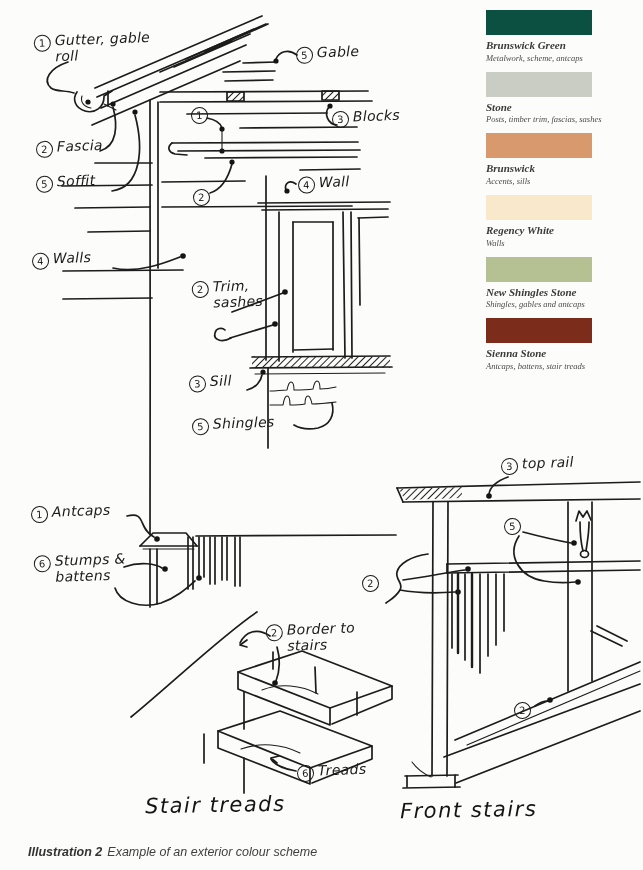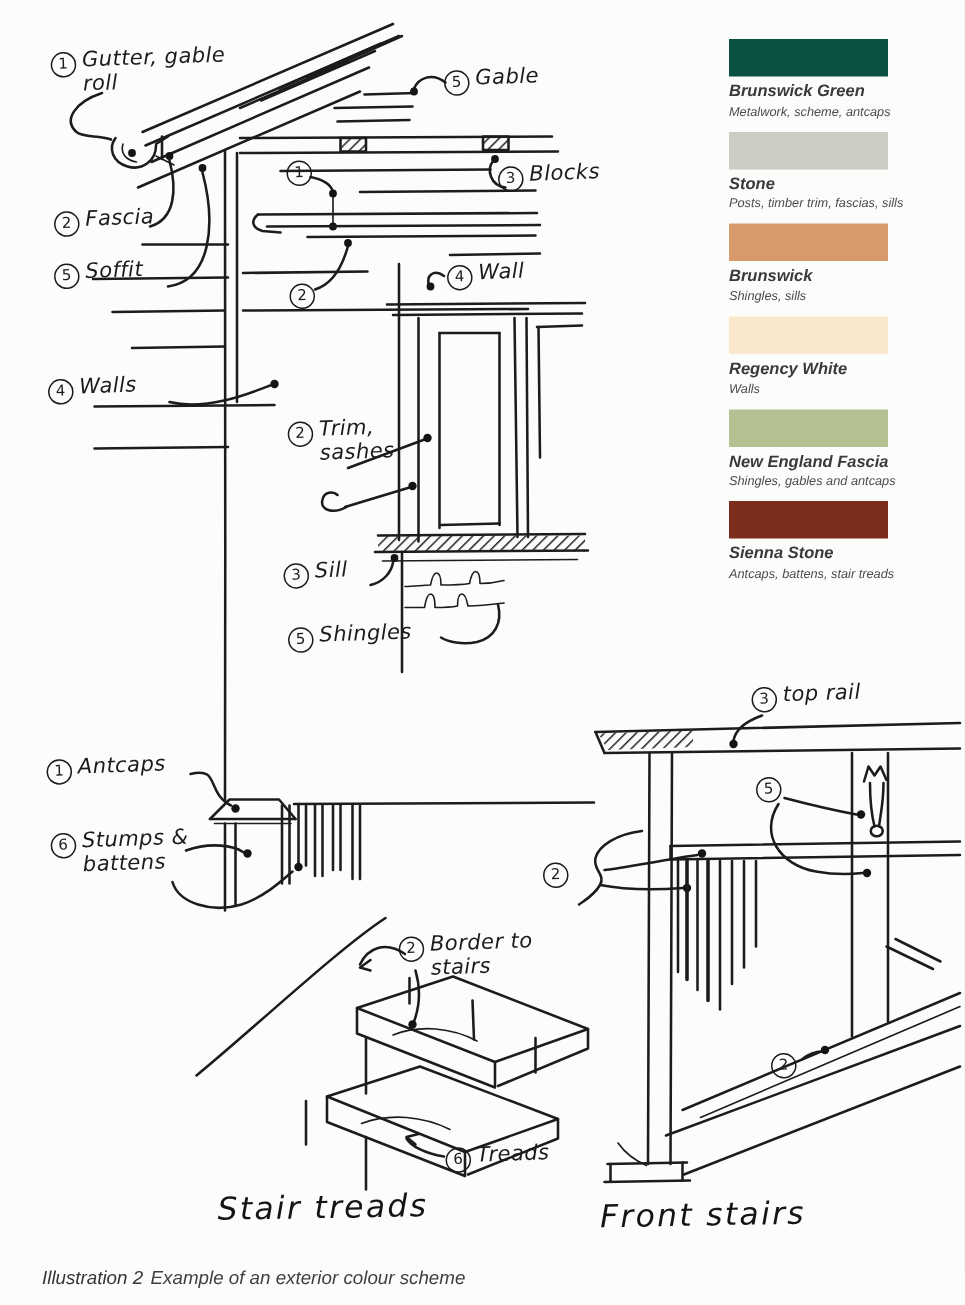--- a/index.html
+++ b/index.html
@@ -30,31 +30,31 @@
     border:1.4px solid #1b1b1b;border-radius:50%;
     display:flex;align-items:center;justify-content:center;
     font-size:10px;font-style:normal;line-height:1;
   }
   .txt{white-space:pre-line;}
   .sketch-caption{
     position:absolute;font-family:"DejaVu Sans",sans-serif;font-style:italic;
     font-size:21px;letter-spacing:1.5px;color:#141414;transform:rotate(-1deg);
   }
   
-  .legend{position:absolute;left:486px;top:26px;width:130px;}
+  .legend{position:absolute;left:486px;top:10px;width:130px;font-family:Liberation Serif, serif;}
   .legend-item{margin-bottom:8px;}
   .swatch{width:106px;height:25px;margin-bottom:4px;}
   .cname{font-size:11px;font-weight:bold;font-style:italic;color:#3a3a3a;
          white-space:nowrap;line-height:1.15;}
   .cdesc{font-size:8.5px;font-style:italic;color:#4c4c4c;white-space:nowrap;
          line-height:1.3;margin-top:1px;}
   
   .fig-caption{position:absolute;left:28px;top:845px;font-size:12.5px;
                font-style:italic;color:#3f3f3f;}
-  .fig-label{font-weight:normal;color:#343434;margin-right:5px;}
+  .fig-label{font-weight:bold;color:#343434;margin-right:5px;}
 </style>
 </head>
 <body>
 
 <div class="page">
 
   <svg class="sketch" width="643" height="870" viewBox="0 0 643 870">
     <defs>
       <pattern id="hatch" width="5" height="5" patternUnits="userSpaceOnUse" patternTransform="rotate(45)">
         <line x1="0" y1="0" x2="0" y2="5" stroke="#222" stroke-width="2"></line>
@@ -342,35 +342,35 @@
 
   <div class="legend">
     <div class="legend-item">
       <div class="swatch" style="background: rgb(11, 80, 64);"></div>
       <div class="cname">Brunswick Green</div>
       <div class="cdesc">Metalwork, scheme, antcaps</div>
     </div>
     <div class="legend-item">
       <div class="swatch" style="background: rgb(201, 205, 195);"></div>
       <div class="cname">Stone</div>
-      <div class="cdesc">Posts, timber trim, fascias, sills</div>
+      <div class="cdesc">Posts, timber trim, fascias, sashes</div>
     </div>
     <div class="legend-item">
       <div class="swatch" style="background: rgb(216, 154, 109);"></div>
       <div class="cname">Brunswick</div>
-      <div class="cdesc">Shingles, sills</div>
+      <div class="cdesc">Accents, sills</div>
     </div>
     <div class="legend-item">
       <div class="swatch" style="background: rgb(250, 232, 203);"></div>
       <div class="cname">Regency White</div>
       <div class="cdesc">Walls</div>
     </div>
     <div class="legend-item">
       <div class="swatch" style="background: rgb(181, 193, 146);"></div>
-      <div class="cname">New England Fascia</div>
+      <div class="cname">New Shingles Stone</div>
       <div class="cdesc">Shingles, gables and antcaps</div>
     </div>
     <div class="legend-item">
       <div class="swatch" style="background: rgb(124, 44, 26);"></div>
       <div class="cname">Sienna Stone</div>
       <div class="cdesc">Antcaps, battens, stair treads</div>
     </div>
   </div>
 
   <div class="fig-caption">

